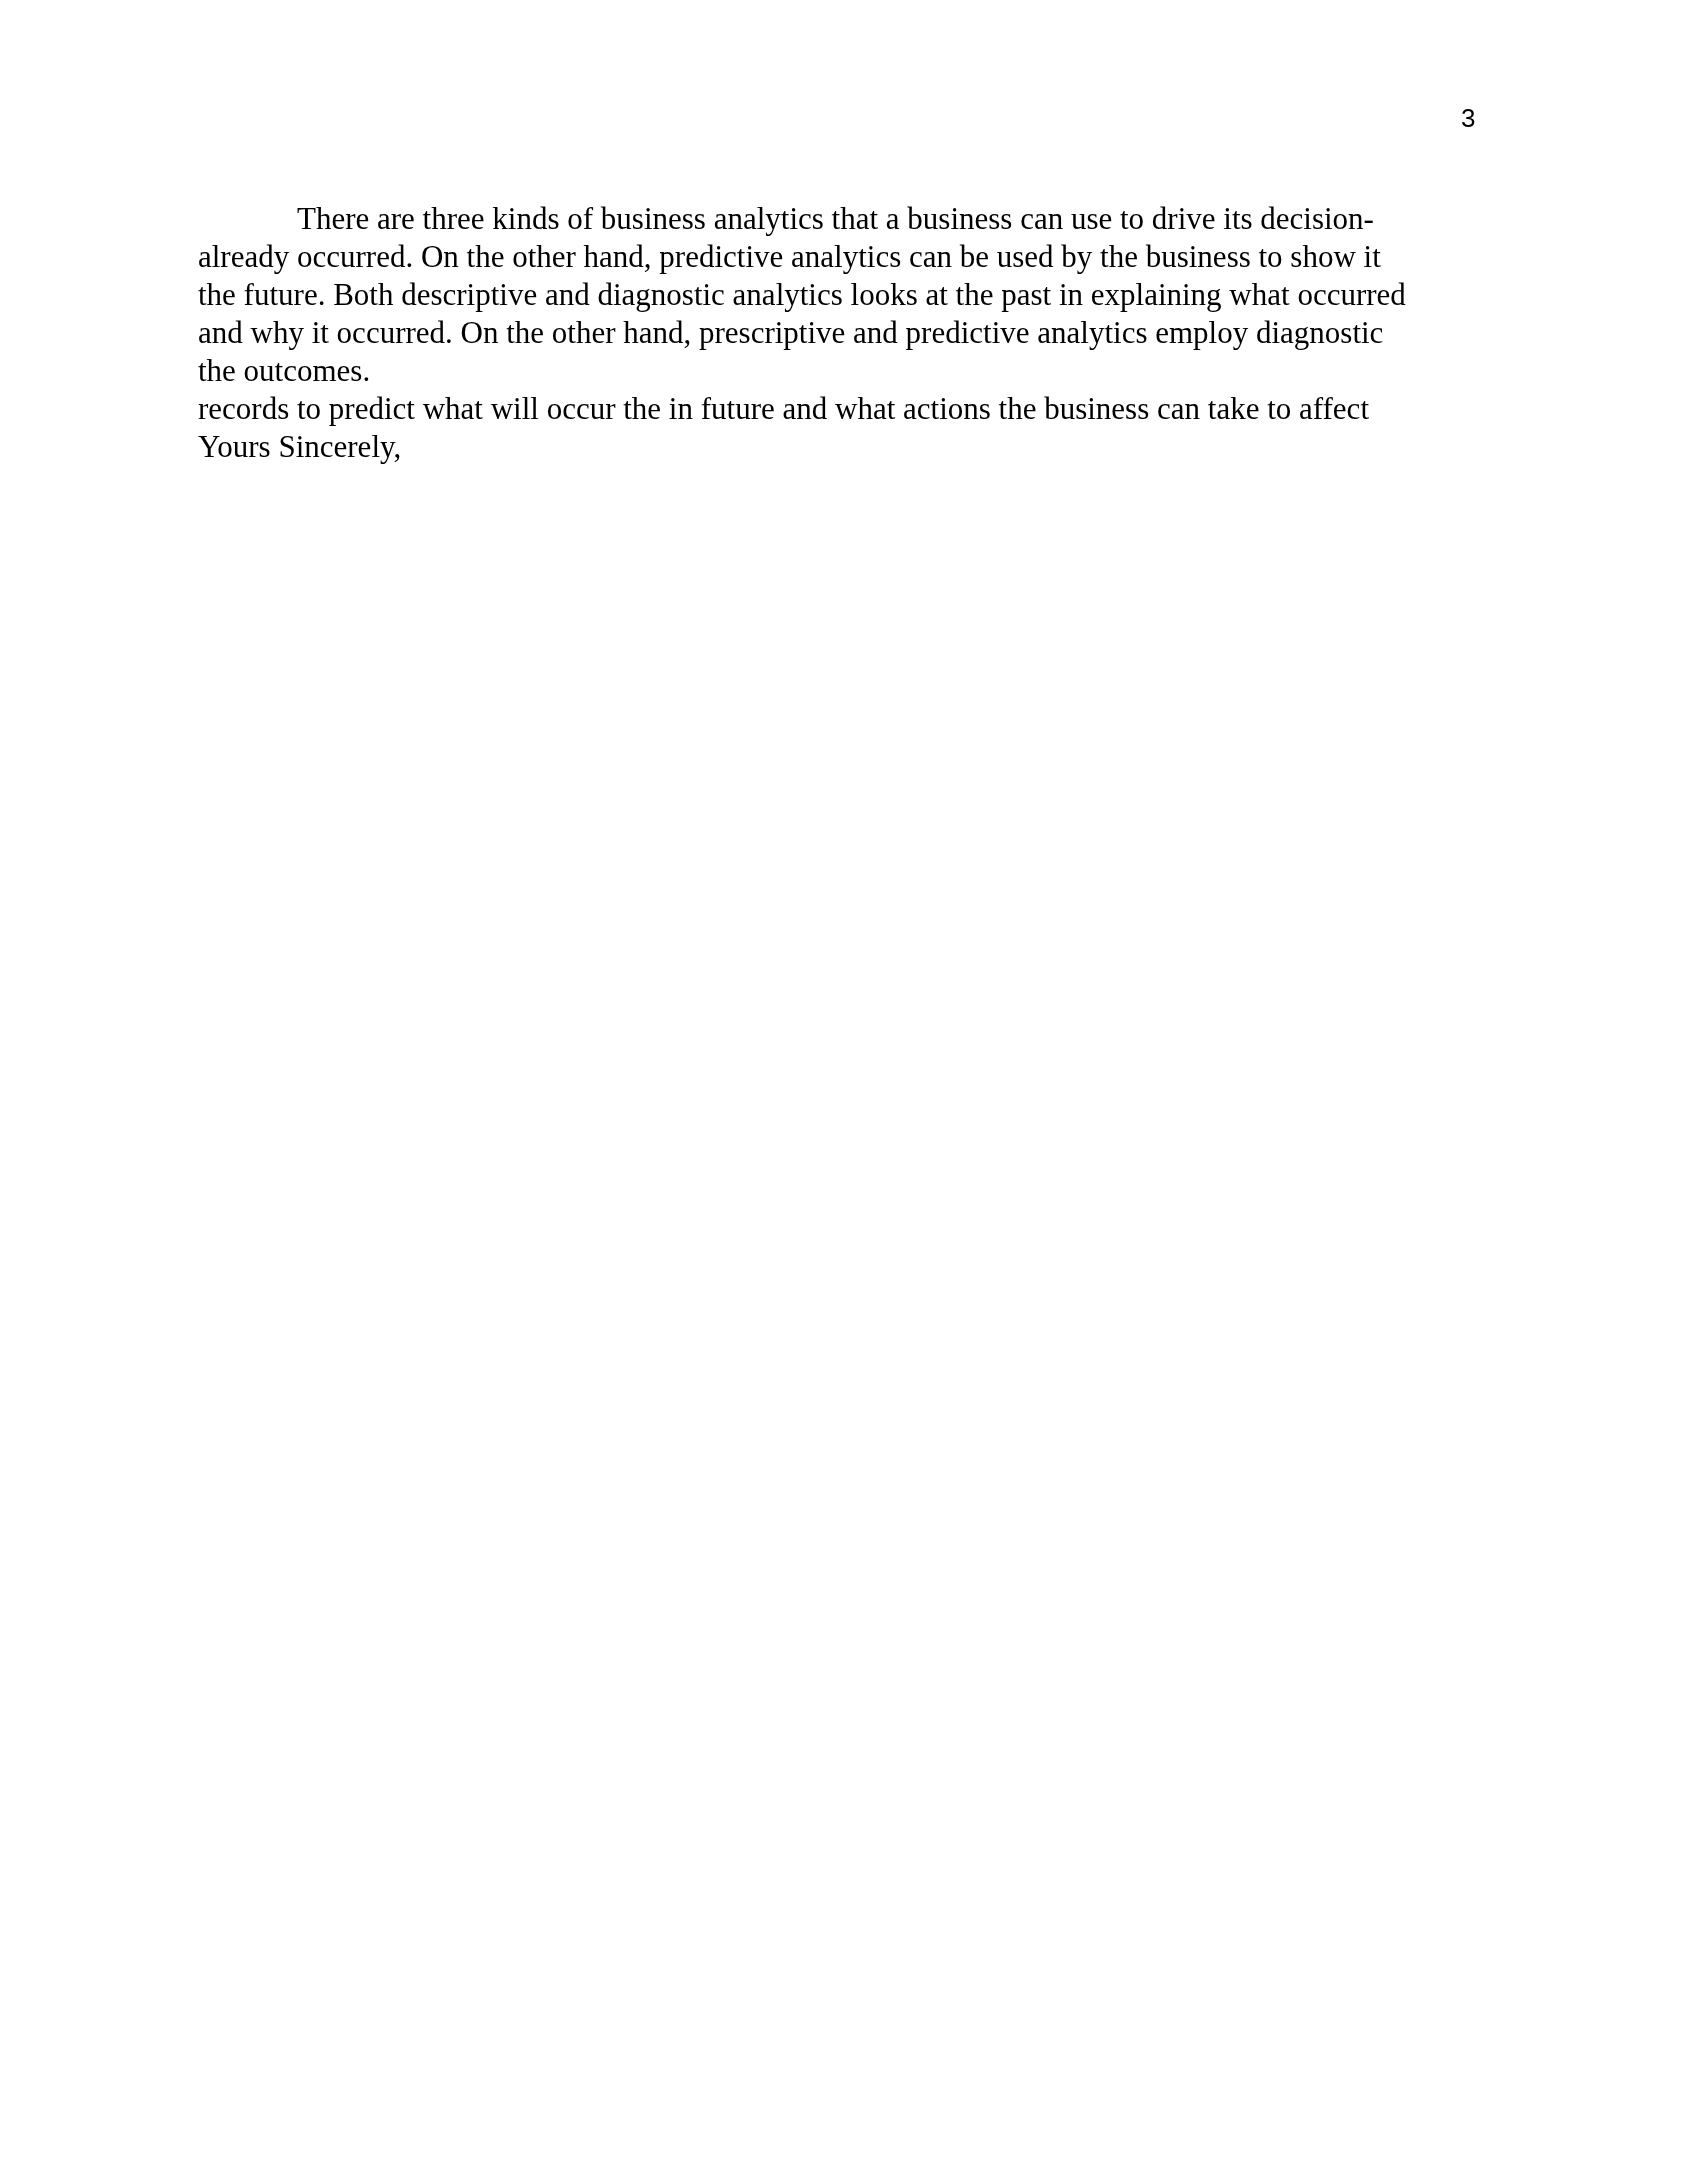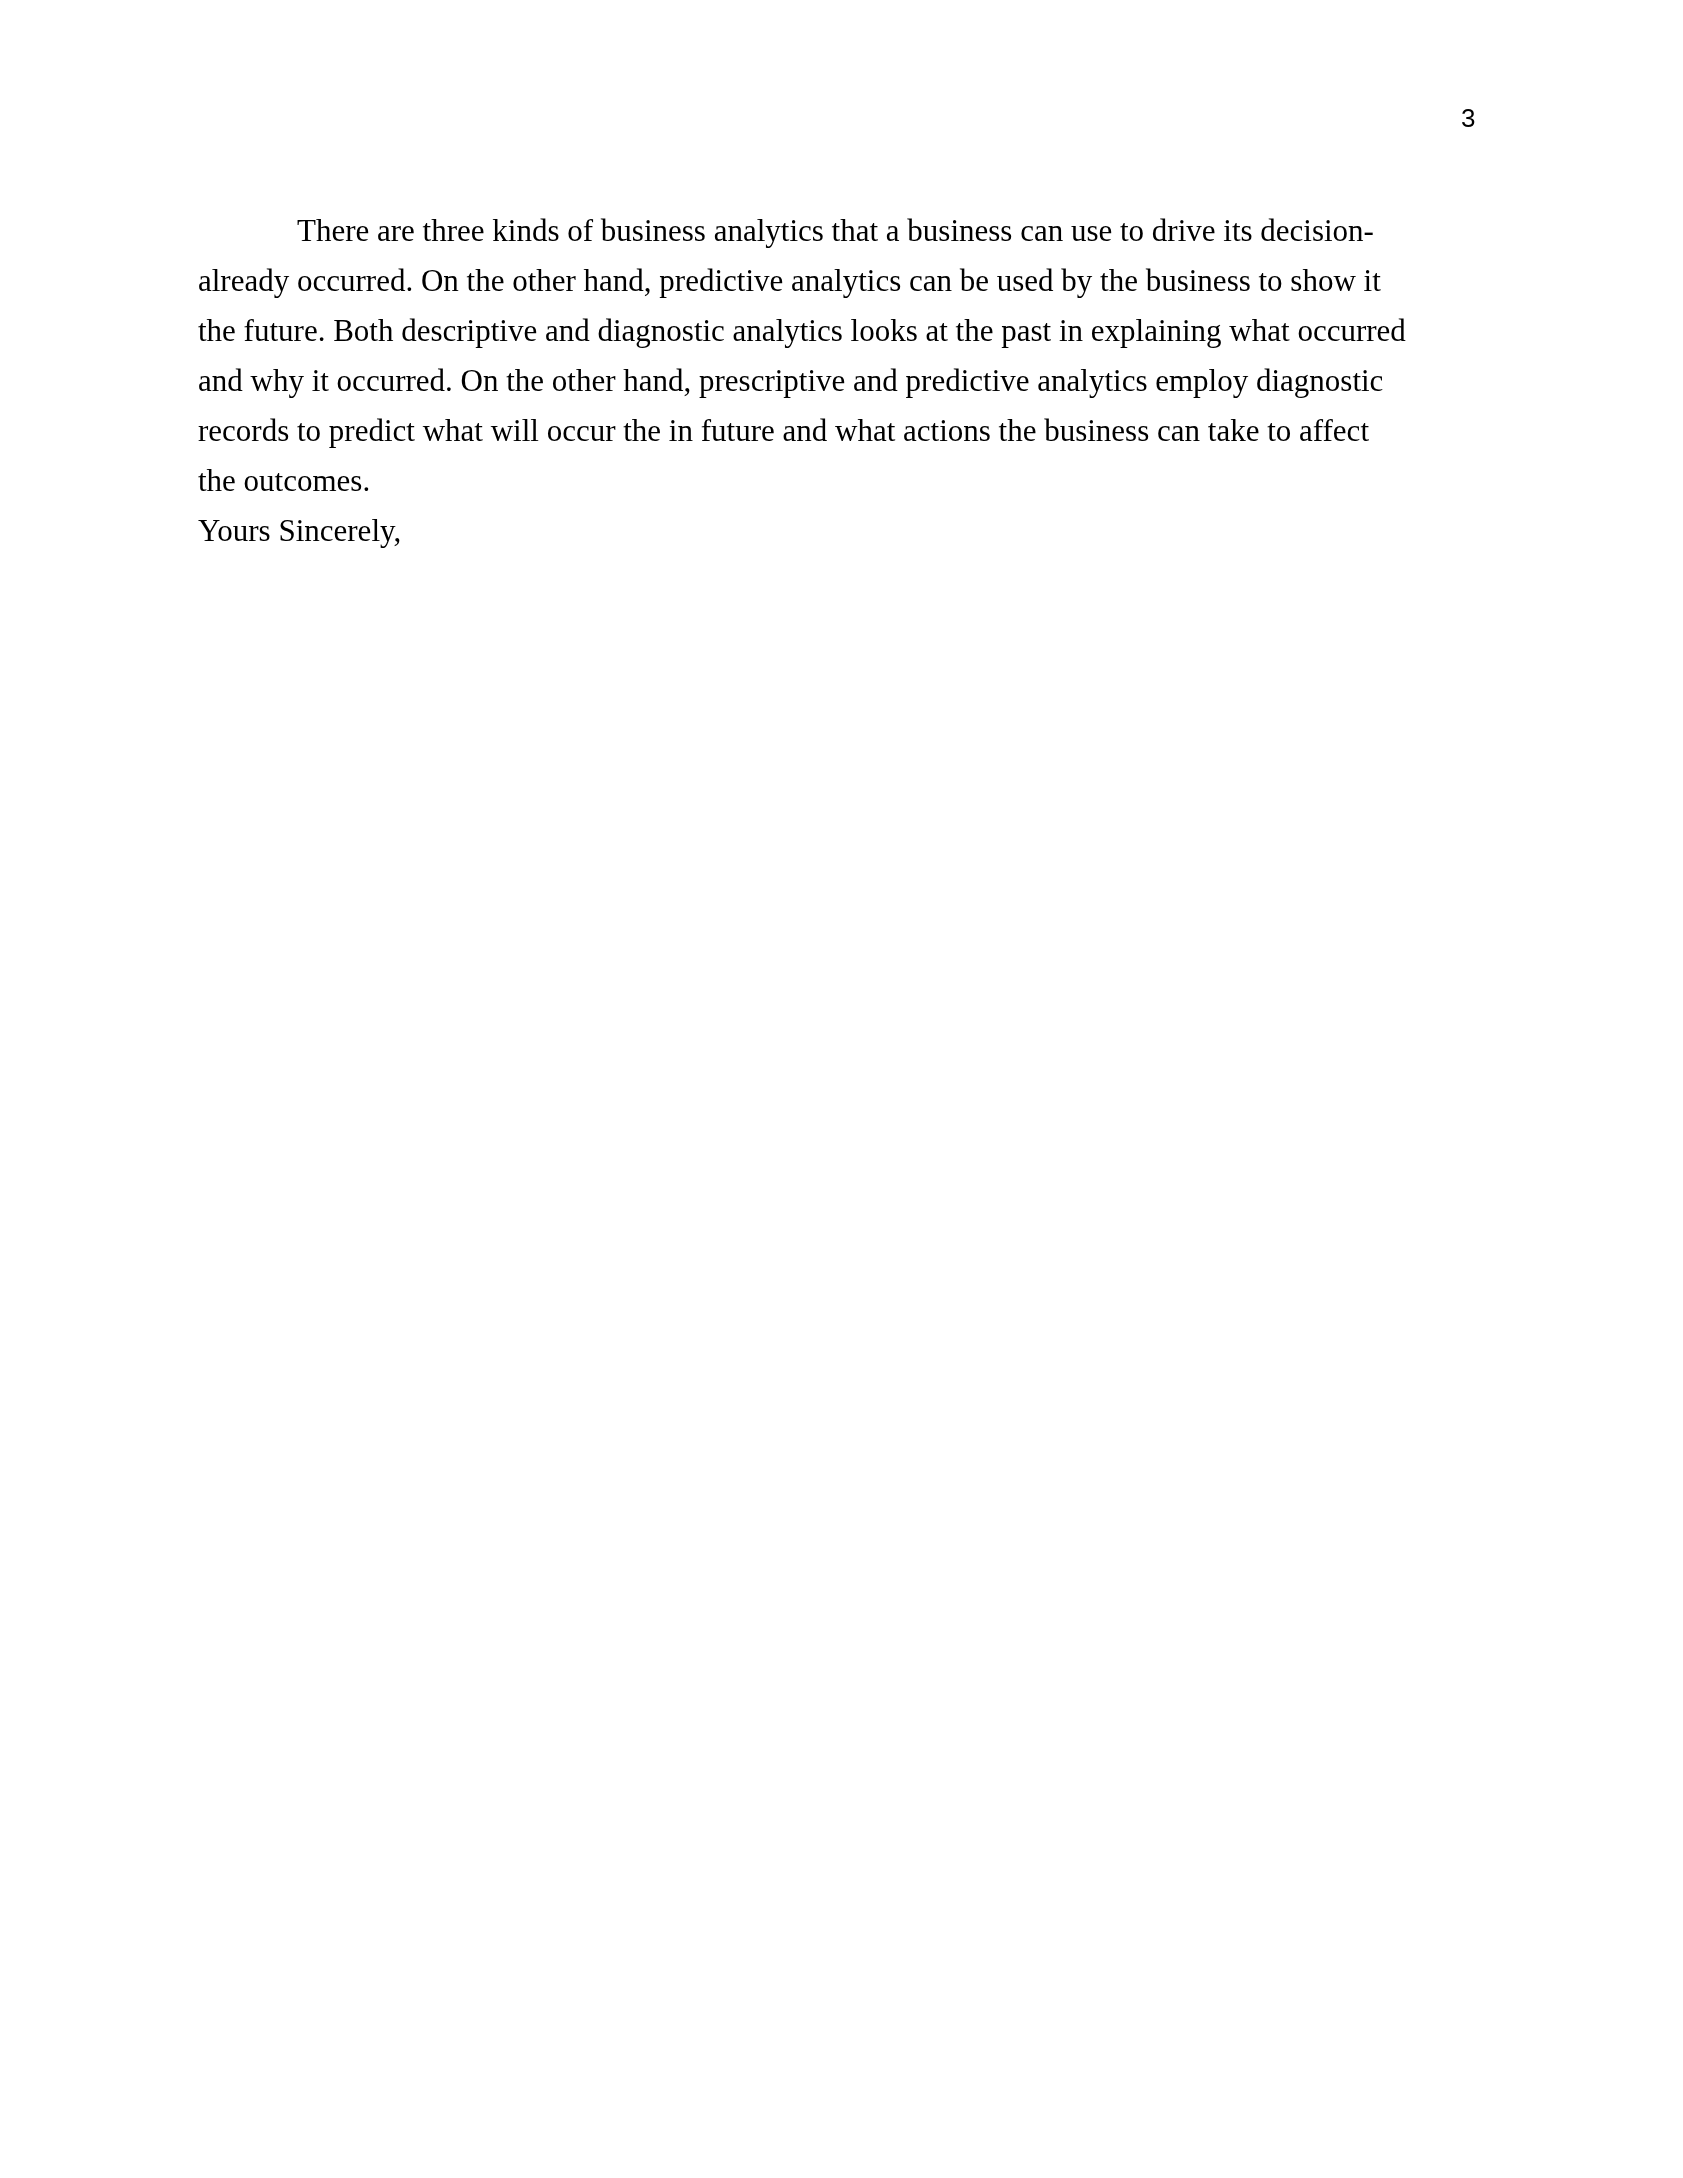--- a/index.html
+++ b/index.html
@@ -36,35 +36,34 @@
       top: 200px;
       width: 1287px;
       font-family: "Liberation Serif", "DejaVu Serif", serif;
       font-size: 31px;
       line-height: 38px;
       white-space: nowrap;
     }
     .line {
       display: block;
       height: 38px;
-      margin-top: 12px;
     }
     .indent {
       padding-left: 99px;
     }
   </style>
 </head>
 <body>
 
 <div class="page">
   <div class="page-number">3</div>
 
   <div class="body-text">
     <span class="line indent">There are three kinds of business analytics that a business can use to drive its decision-</span>
     <span class="line">already occurred. On the other hand, predictive analytics can be used by the business to show it</span>
     <span class="line">the future. Both descriptive and diagnostic analytics looks at the past in explaining what occurred</span>
     <span class="line">and why it occurred. On the other hand, prescriptive and predictive analytics employ diagnostic</span>
+    <span class="line">the outcomes.</span>
     <span class="line">records to predict what will occur the in future and what actions the business can take to affect</span>
-    <span class="line">the outcomes.</span>
     <span class="line">Yours Sincerely,</span>
   </div>
 </div>
 
 
 </body></html>

